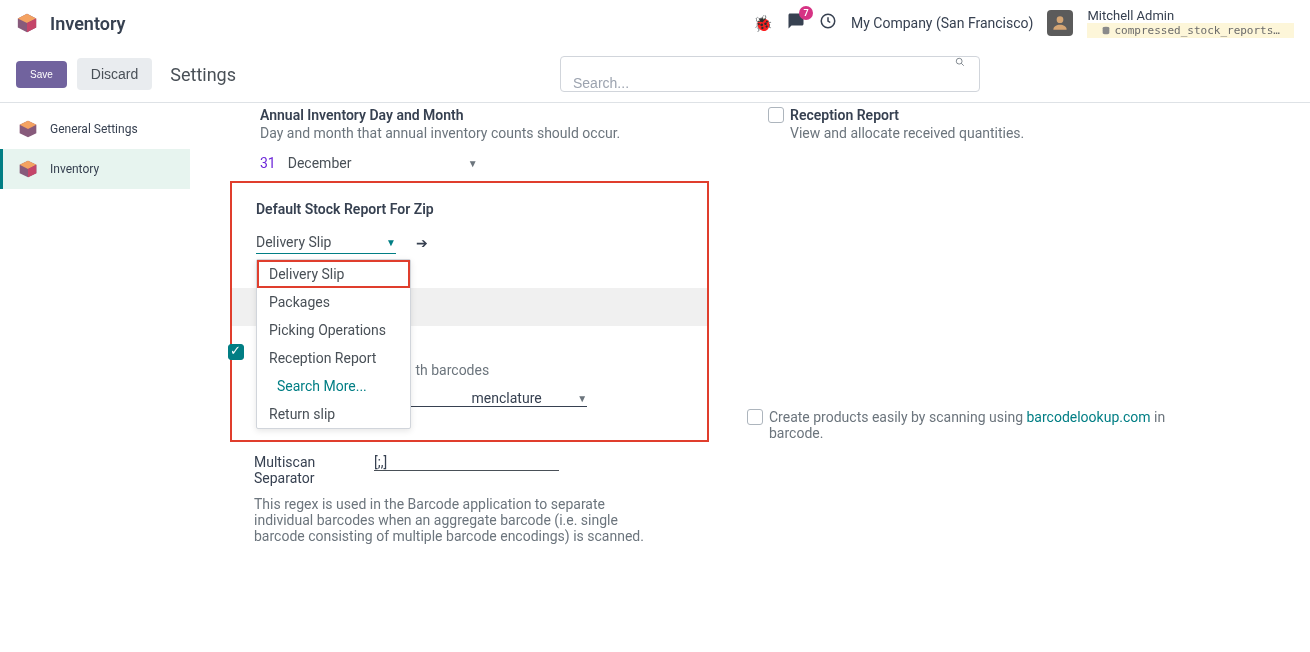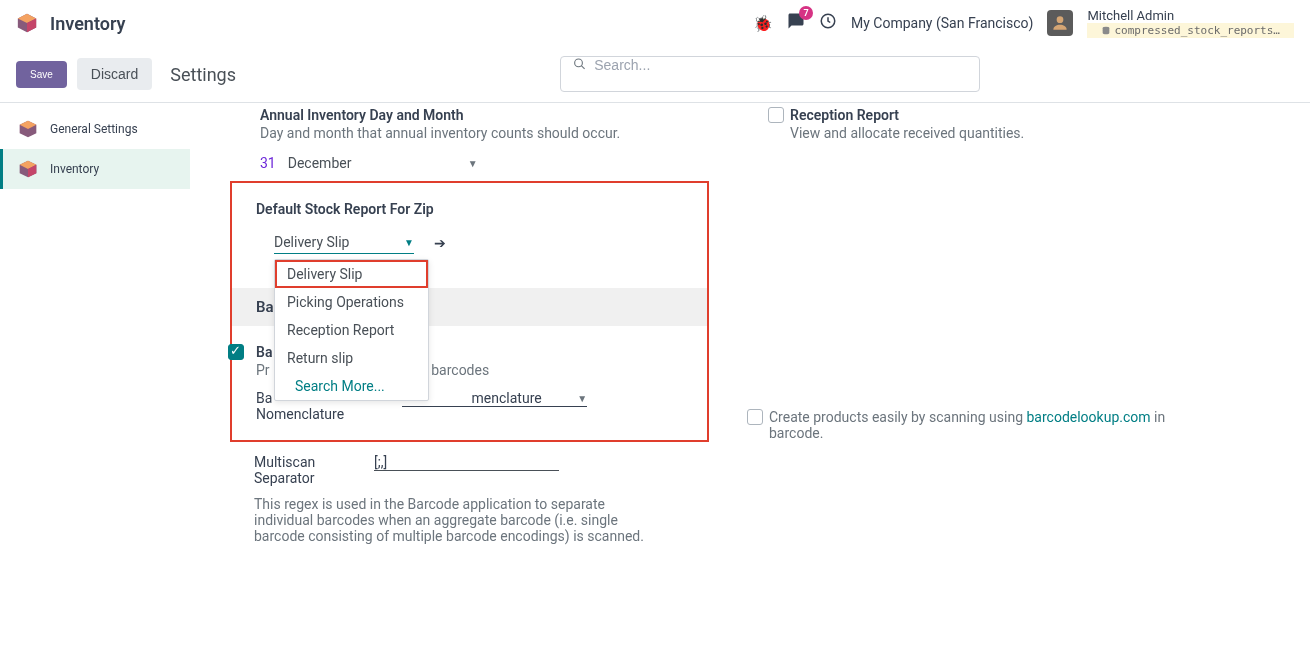--- a/index.html
+++ b/index.html
@@ -19,21 +19,21 @@
     .user-info { display: flex; flex-direction: column; font-size: 11px; line-height: 1.2; }
     .user-name { font-size: 13px; color: #374151; }
     .user-db { background: #fdf6d9; color: #6b6b6b; font-family: monospace; font-size: 11px; padding: 1px 14px; display: flex; align-items: center; gap: 3px; }
     
     
     .secondbar { display: flex; align-items: center; padding: 10px 16px; gap: 10px; }
     .btn-save { background: #71639e; color: #fff; border: none; padding: 8px 14px; border-radius: 4px; font-size: 10px; cursor: pointer; font-weight: 500; }
     .btn-discard { background: #e9ecef; color: #495057; border: none; padding: 8px 14px; border-radius: 4px; font-size: 14px; cursor: pointer; }
     .breadcrumb-title { font-size: 18px; color: #495057; margin-left: 8px; }
     .searchwrap { margin-left: auto; margin-right: auto; }
-    .searchbox { width: 420px; height: 36px; border: 1px solid #d1d5db; border-radius: 4px; display: flex; align-items: flex-start; padding: 0 12px; gap: 8px; color: #9ca3af; }
+    .searchbox { width: 420px; height: 36px; border: 1px solid #d1d5db; border-radius: 4px; display: flex; align-items: flex-end; padding: 0 12px; gap: 8px; color: #9ca3af; flex-direction: column; }
     .searchbox input { border: none; outline: none; font-size: 14px; width: 100%; color: #374151; }
     .searchbox input::placeholder { color: #9ca3af; }
     
     .divider { height: 1px; background: #dee2e6; width: 100%; }
     
     
     .layout { display: flex; height: calc(100% - 100px); }
     .sidebar { width: 190px; border-right: 0; padding-top: 6px; }
     .side-item { display: flex; align-items: center; gap: 12px; padding: 10px 18px; cursor: pointer; color: #374151; font-size: 12px; }
     .side-item.active { background: #e7f4ef; border-left: 3px solid #017e84; padding-left: 15px; }
@@ -184,32 +184,33 @@
           <div class="setting-title">Reception Report</div>
           <div class="setting-desc">View and allocate received quantities.</div>
         </div>
       </div>
     </div>
 
     <div style="display:flex;">
       <div style="flex:1;">
         <div class="redbox">
           <div class="setting-title">Default Stock Report For Zip</div>
-          <div class="inline-field" style="margin-left:18px; position:relative;">
+          <div class="inline-field" style="margin-left:0; position:relative;">
             <span class="select-like underlined" style="min-width:140px;">
               <span>Delivery Slip</span>
               <span class="caret teal">▼</span>
             </span>
             <span class="arrow-right">➔</span>
             <div class="dropdown-menu" style="top:28px; left:0;">
               <div class="dd-item highlighted">Delivery Slip</div>
+              <div class="dd-item">Packages</div>
               <div class="dd-item">Picking Operations</div>
               <div class="dd-item">Reception Report</div>
+              <div class="dd-item search-more">Search More...</div>
               <div class="dd-item">Return slip</div>
-              <div class="dd-item search-more">Search More...</div>
             </div>
           </div>
 
           <div class="section-header" style="margin:34px -20px 0 -24px;">Barcode</div>
 
           <div style="display:flex; margin-top:18px;">
             <div style="position:relative; margin-left:-28px; margin-right:12px;">
               <span><span class="chk checked"></span></span>
             </div>
             <div style="flex:1;">

